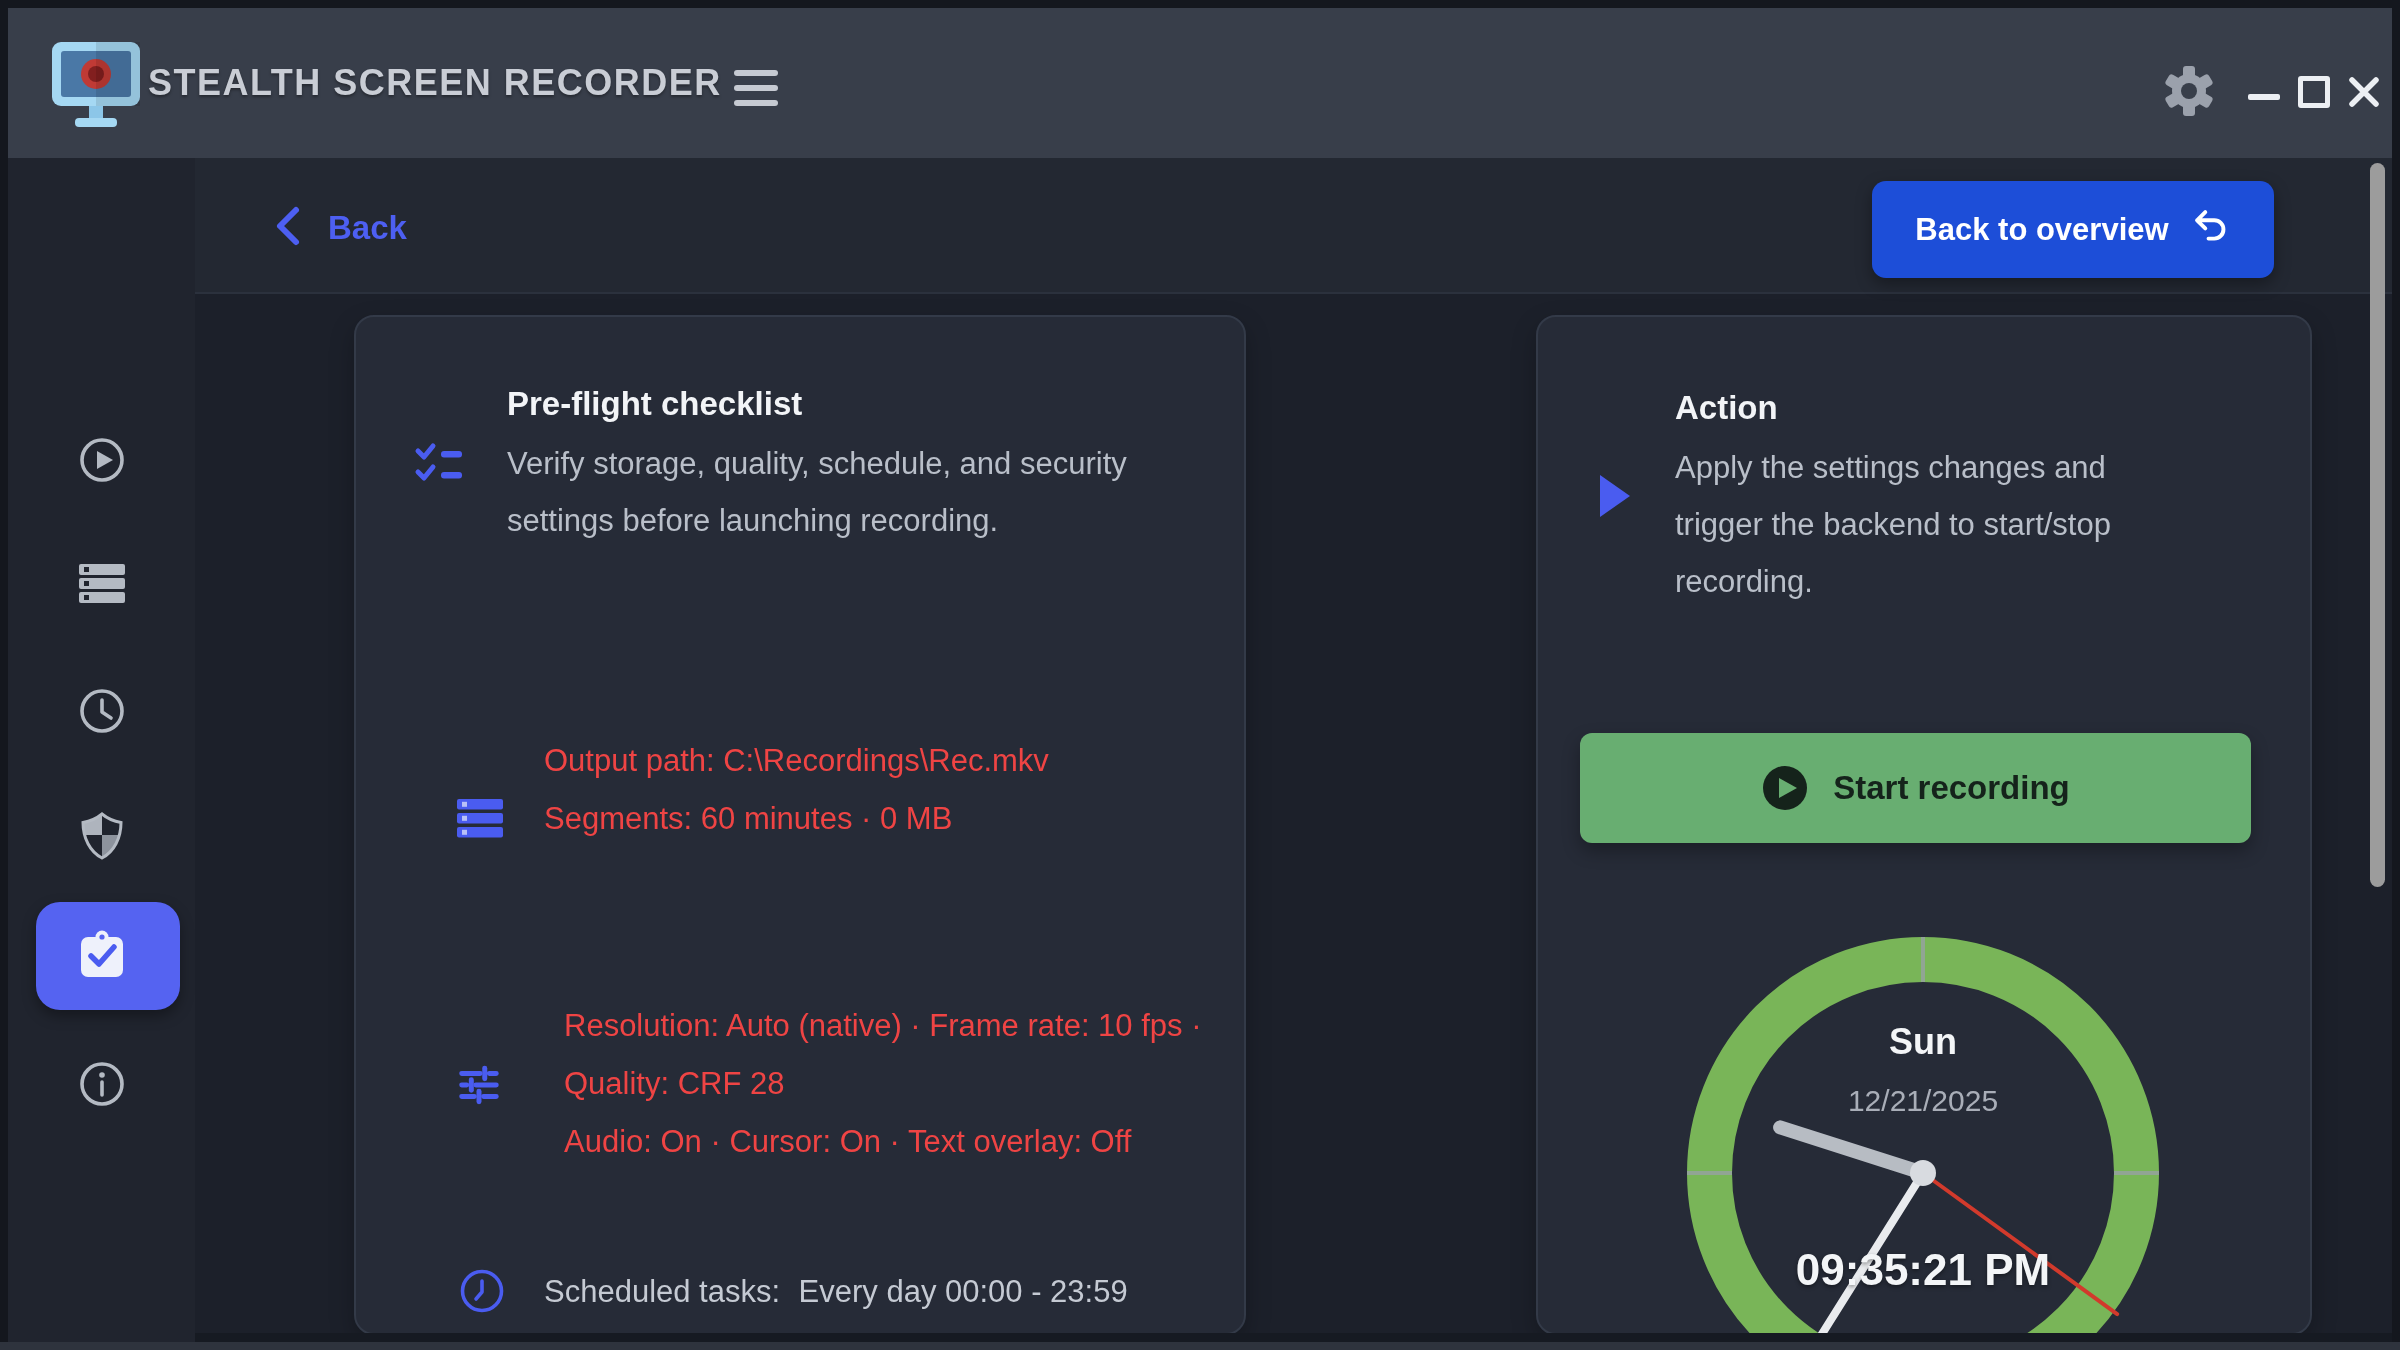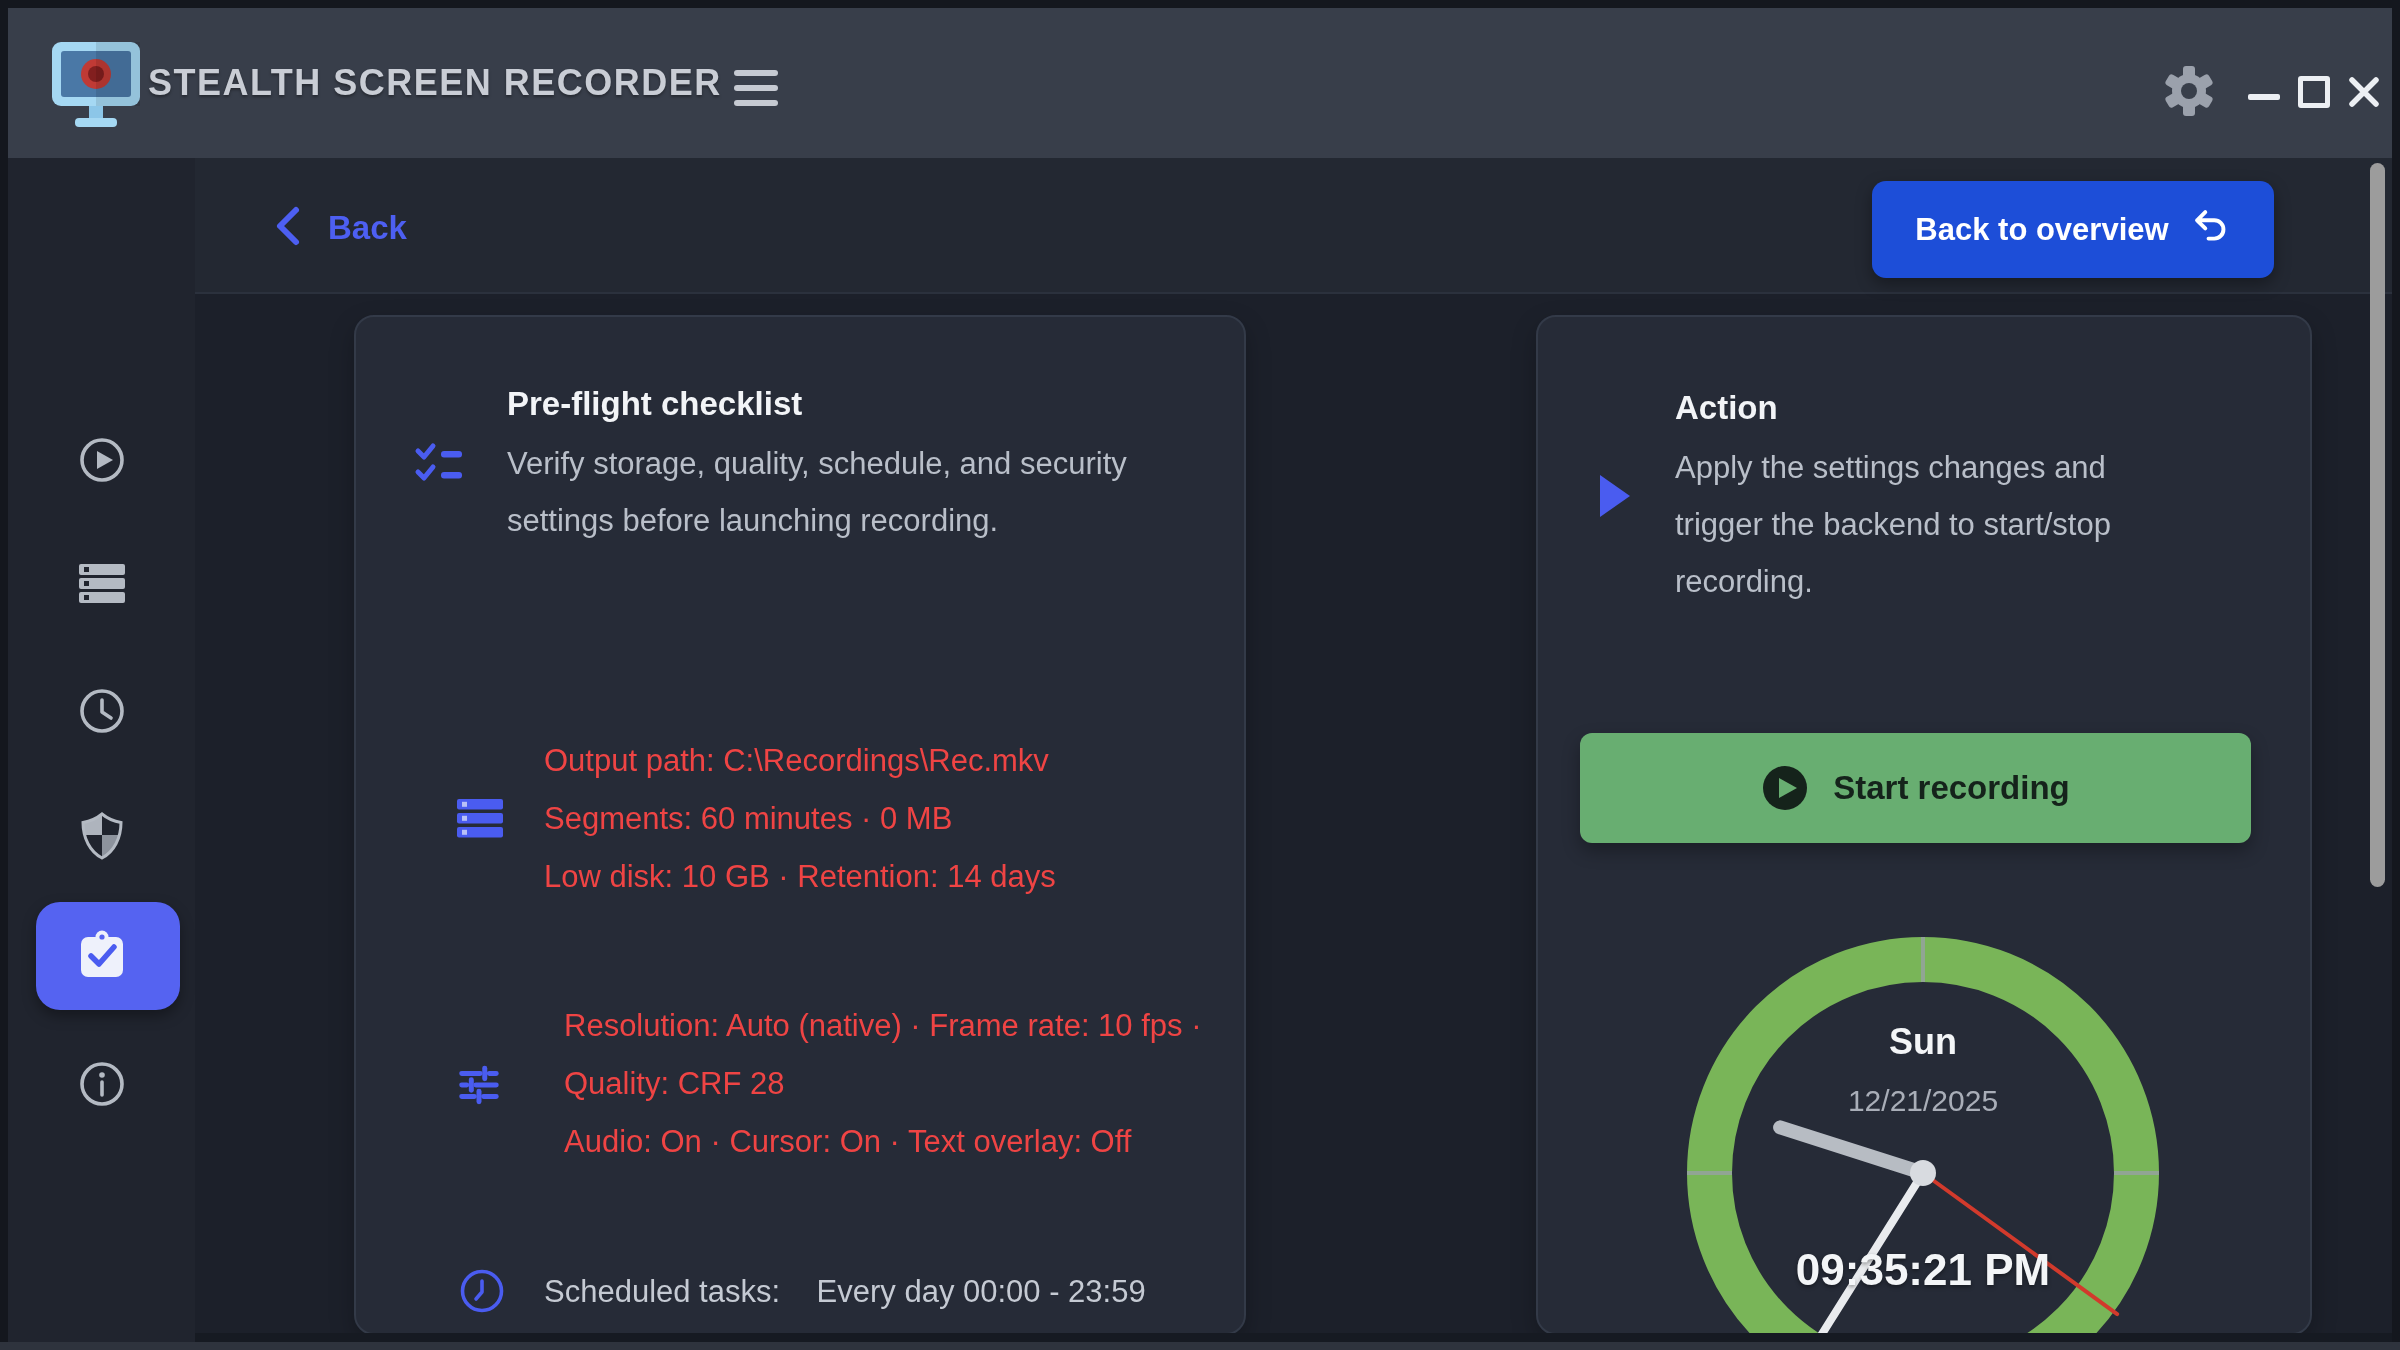--- a/index.html
+++ b/index.html
@@ -33,21 +33,21 @@
                 box-shadow:0 6px 16px rgba(0,0,0,.35);}
   .overview-btn span{font-size:31px;font-weight:600;color:#ffffff;}
 
   
   .card{background:#262b37;border:2px solid #333a48;border-radius:20px;box-shadow:0 10px 24px rgba(0,0,0,.25);}
   .card-left{left:354px;top:315px;width:892px;height:1020px;overflow:hidden;}
   .card-right{left:1536px;top:315px;width:776px;height:1020px;overflow:hidden;}
   .card-title{font-size:33px;font-weight:bold;color:#f2f4f7;}
   .desc-line,.row-line{font-size:31px;color:#b9bfc9;height:57px;line-height:57px;white-space:pre;}
   .row-line{color:#ef4444;height:58px;line-height:58px;}
-  .sched-label{font-size:31px;color:#c5cad3;margin-right:32px;}
+  .sched-label{font-size:31px;color:#c5cad3;margin-right:14px;}
   .sched-value{font-size:31px;color:#c5cad3;}
 
   
   .start-btn{left:42px;top:416px;width:671px;height:110px;background:#68ae71;border-radius:12px;
              display:flex;align-items:center;justify-content:center;gap:24px;cursor:pointer;
              box-shadow:0 8px 18px rgba(0,0,0,.3);}
   .start-btn span{font-size:33px;font-weight:600;color:#15231b;}
 
   
   .clock-day{left:0;top:704px;width:770px;text-align:center;font-size:36px;font-weight:bold;color:#f3f5f7;}
@@ -226,21 +226,20 @@
         <rect x="1" y="14" width="46" height="10.5" rx="2" fill="#4a5cf0"></rect>
         <rect x="1" y="28" width="46" height="10.5" rx="2" fill="#4a5cf0"></rect>
         <rect x="6" y="2.8" width="5" height="5" fill="#b9c1f7"></rect>
         <rect x="6" y="16.8" width="5" height="5" fill="#b9c1f7"></rect>
         <rect x="6" y="30.8" width="5" height="5" fill="#b9c1f7"></rect>
       </svg>
     </span>
     <div class="abs" style="left:188px;top:415px;">
       <div class="row-line">Output path: C:\Recordings\Rec.mkv</div>
       <div class="row-line">Segments: 60 minutes · 0 MB</div>
-      <div class="row-line">Low disk: 10 GB · Retention: 14 days</div>
     </div>
 
     <span class="abs" style="left:100px;top:745px;">
       <svg width="46" height="46" viewBox="0 0 24 24">
         <g stroke="#4a5cf0" stroke-width="2.6" stroke-linecap="round">
           <path d="M3 6 H12.6 M17.4 6 H21"></path>
           <path d="M15 3.2 V8.8"></path>
           <path d="M3 12 H5.6 M10.4 12 H21"></path>
           <path d="M8 9.2 V14.8"></path>
           <path d="M3 18 H9.6 M14.4 18 H21"></path>

